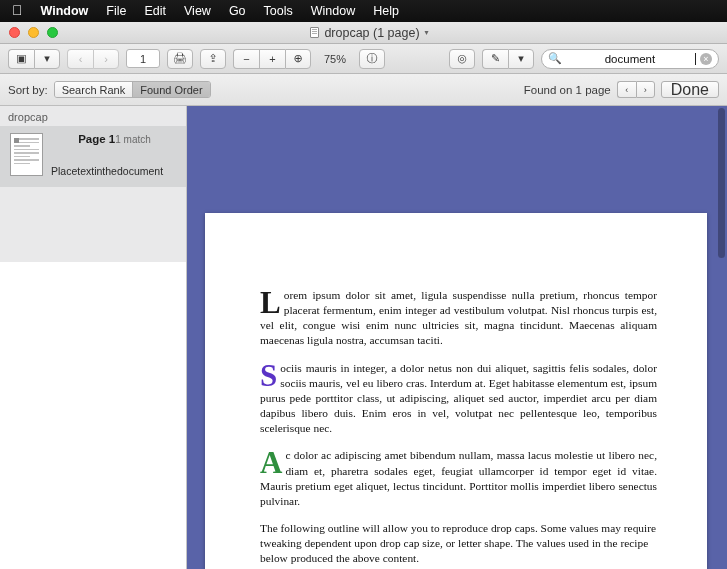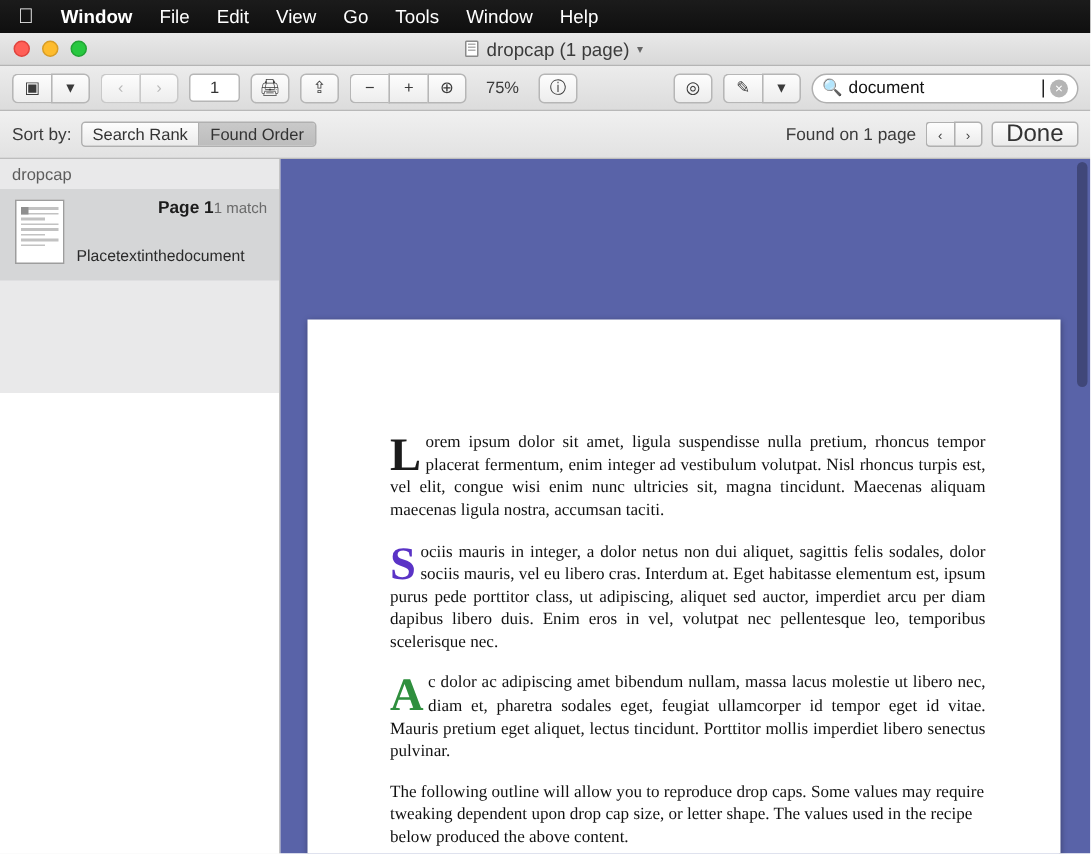--- a/index.html
+++ b/index.html
@@ -152,20 +152,21 @@
     gap: 4px;
   }
   .searchbox .magn { color: #8a8a8a; font-size: 11px; }
   .searchbox .sval {
     font-size: 11.5px;
     color: #111;
     flex: 1 1 auto;
     white-space: nowrap;
     overflow: hidden;
     position: relative;
+    margin-left: 39px;
   }
   .searchbox .caret {
     display: inline-block;
     width: 1px;
     height: 12px;
     background: #222;
     vertical-align: -2px;
     margin-left: 1px;
   }
   .searchbox .clear {
@@ -264,21 +265,21 @@
   .thumb .ln {
     height: 1.5px;
     background: #c2c2c2;
     margin-bottom: 2px;
   }
   .thumb .ln.s { width: 62%; }
   .thumb .cap { width: 5px; height: 5px; background: #8f8f8f; float: left; margin: 0 2px 1px 0; }
   .result-meta { flex: 1 1 auto; min-width: 0; }
   .result-top {
     display: flex;
-    justify-content: flex-end;
+    justify-content: center;
     align-items: baseline;
   }
   .result-title { font-size: 11.5px; font-weight: bold; color: #1c1c1c; }
   .result-count { font-size: 10px; color: #6a6a6a; }
   .result-snippet {
     font-size: 10.5px;
     color: #2a2a2a;
     margin-top: 20px;
     line-height: 1.3;
   }

